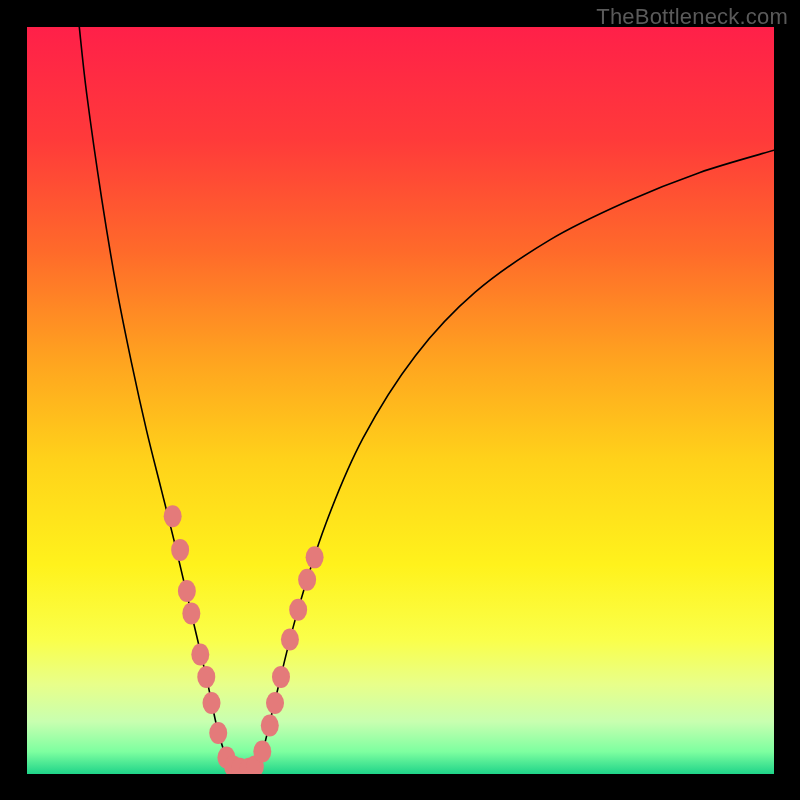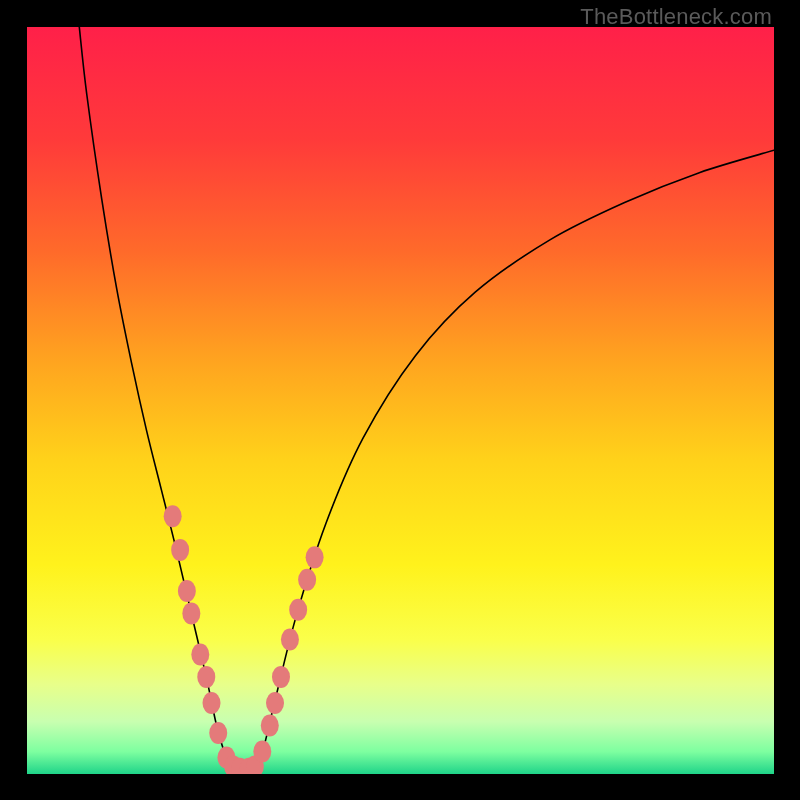--- a/index.html
+++ b/index.html
@@ -29,21 +29,21 @@
   .curves {
     position: absolute;
     left: 0;
     top: 0;
     width: 747px;
     height: 747px;
   }
   .watermark {
     position: absolute;
     top: 4px;
-    right: 28px;
+    right: 12px;
     color: #5a5a5a;
     font-size: 22px;
     letter-spacing: 0.2px;
     font-weight: 500;
     user-select: none;
   }
 </style>
 </head>
 <body>
 

